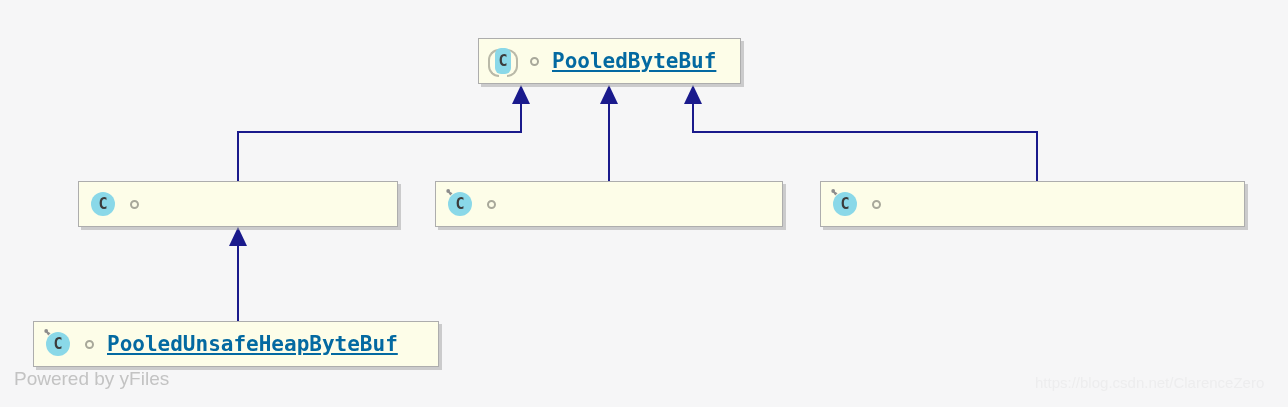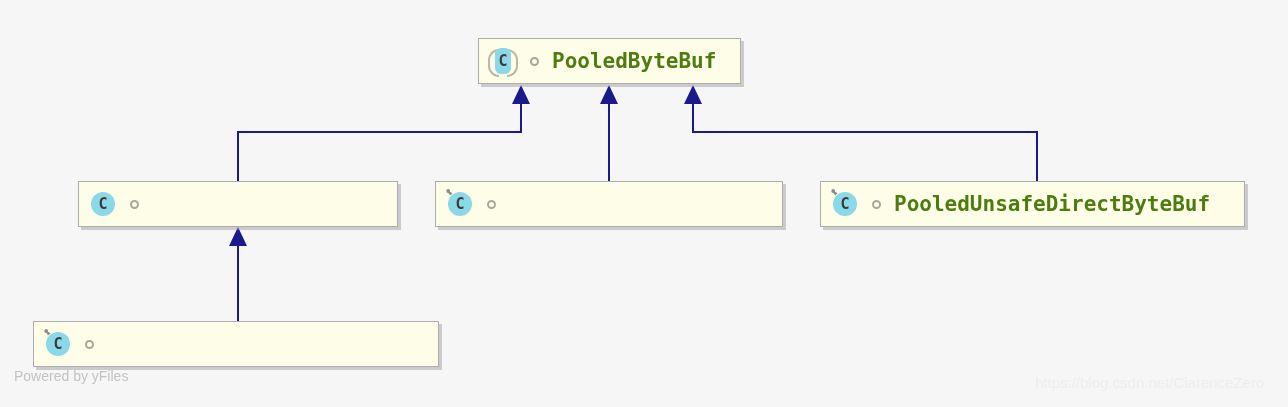--- a/index.html
+++ b/index.html
@@ -36,23 +36,24 @@
     box-shadow: 3px 3px 0 0 rgba(150,150,150,0.45);
     display: flex;
     align-items: center;
     height: 46px;
     padding: 0 14px 0 9px;
   }
   .node-label {
     font-family: "DejaVu Sans Mono", "Liberation Mono", monospace;
     font-weight: bold;
     font-size: 21px;
-    color: #4d7c0f;
+    color: #0369a1;
     white-space: nowrap;
     letter-spacing: 0px;
+    text-decoration: underline;
   }
 
   
   .icon-group {
     display: flex;
     align-items: center;
     flex: 0 0 auto;
     margin-right: 13px;
   }
   .class-icon {
@@ -127,21 +128,21 @@
     margin-left: 12px;
     flex: 0 0 auto;
   }
 
   
   .wm-yfiles {
     position: absolute;
     left: 14px;
     top: 368px;
     font-family: "Liberation Sans", sans-serif;
-    font-size: 14px;
+    font-size: 19px;
     color: #c3c3c3;
     white-space: nowrap;
   }
   .wm-csdn {
     position: absolute;
     left: 1035px;
     top: 374px;
     font-family: "Liberation Sans", sans-serif;
     font-size: 15px;
     color: #ededee;
@@ -223,33 +224,33 @@
       <span class="class-icon">
         <span class="disc"></span>
         <svg class="pin" viewBox="0 0 12 12">
           <path d="M1.5 1.2 L6.5 4.2 L4.2 6.6 L1.2 2.0 Z" fill="#8c8c8c"></path>
           <circle cx="2.2" cy="2.0" r="1.9" fill="#8c8c8c"></circle>
         </svg>
         <span class="glyph">C</span>
       </span>
       <span class="modifier-dot"></span>
     </span>
-    <span class="node-label">PooledUnsafeDirectByteBuf</span>
   </div>
 
   <div class="node" style="left:33px; top:321px; width:406px;">
     <span class="icon-group">
       <span class="class-icon">
         <span class="disc"></span>
         <svg class="pin" viewBox="0 0 12 12">
           <path d="M1.5 1.2 L6.5 4.2 L4.2 6.6 L1.2 2.0 Z" fill="#8c8c8c"></path>
           <circle cx="2.2" cy="2.0" r="1.9" fill="#8c8c8c"></circle>
         </svg>
         <span class="glyph">C</span>
       </span>
       <span class="modifier-dot"></span>
     </span>
+    <span class="node-label">PooledUnsafeHeapByteBuf</span>
   </div>
 
   <div class="wm-yfiles">Powered by yFiles</div>
   <div class="wm-csdn">https://blog.csdn.net/ClarenceZero</div>
 
 </div>
 
 </body></html>

